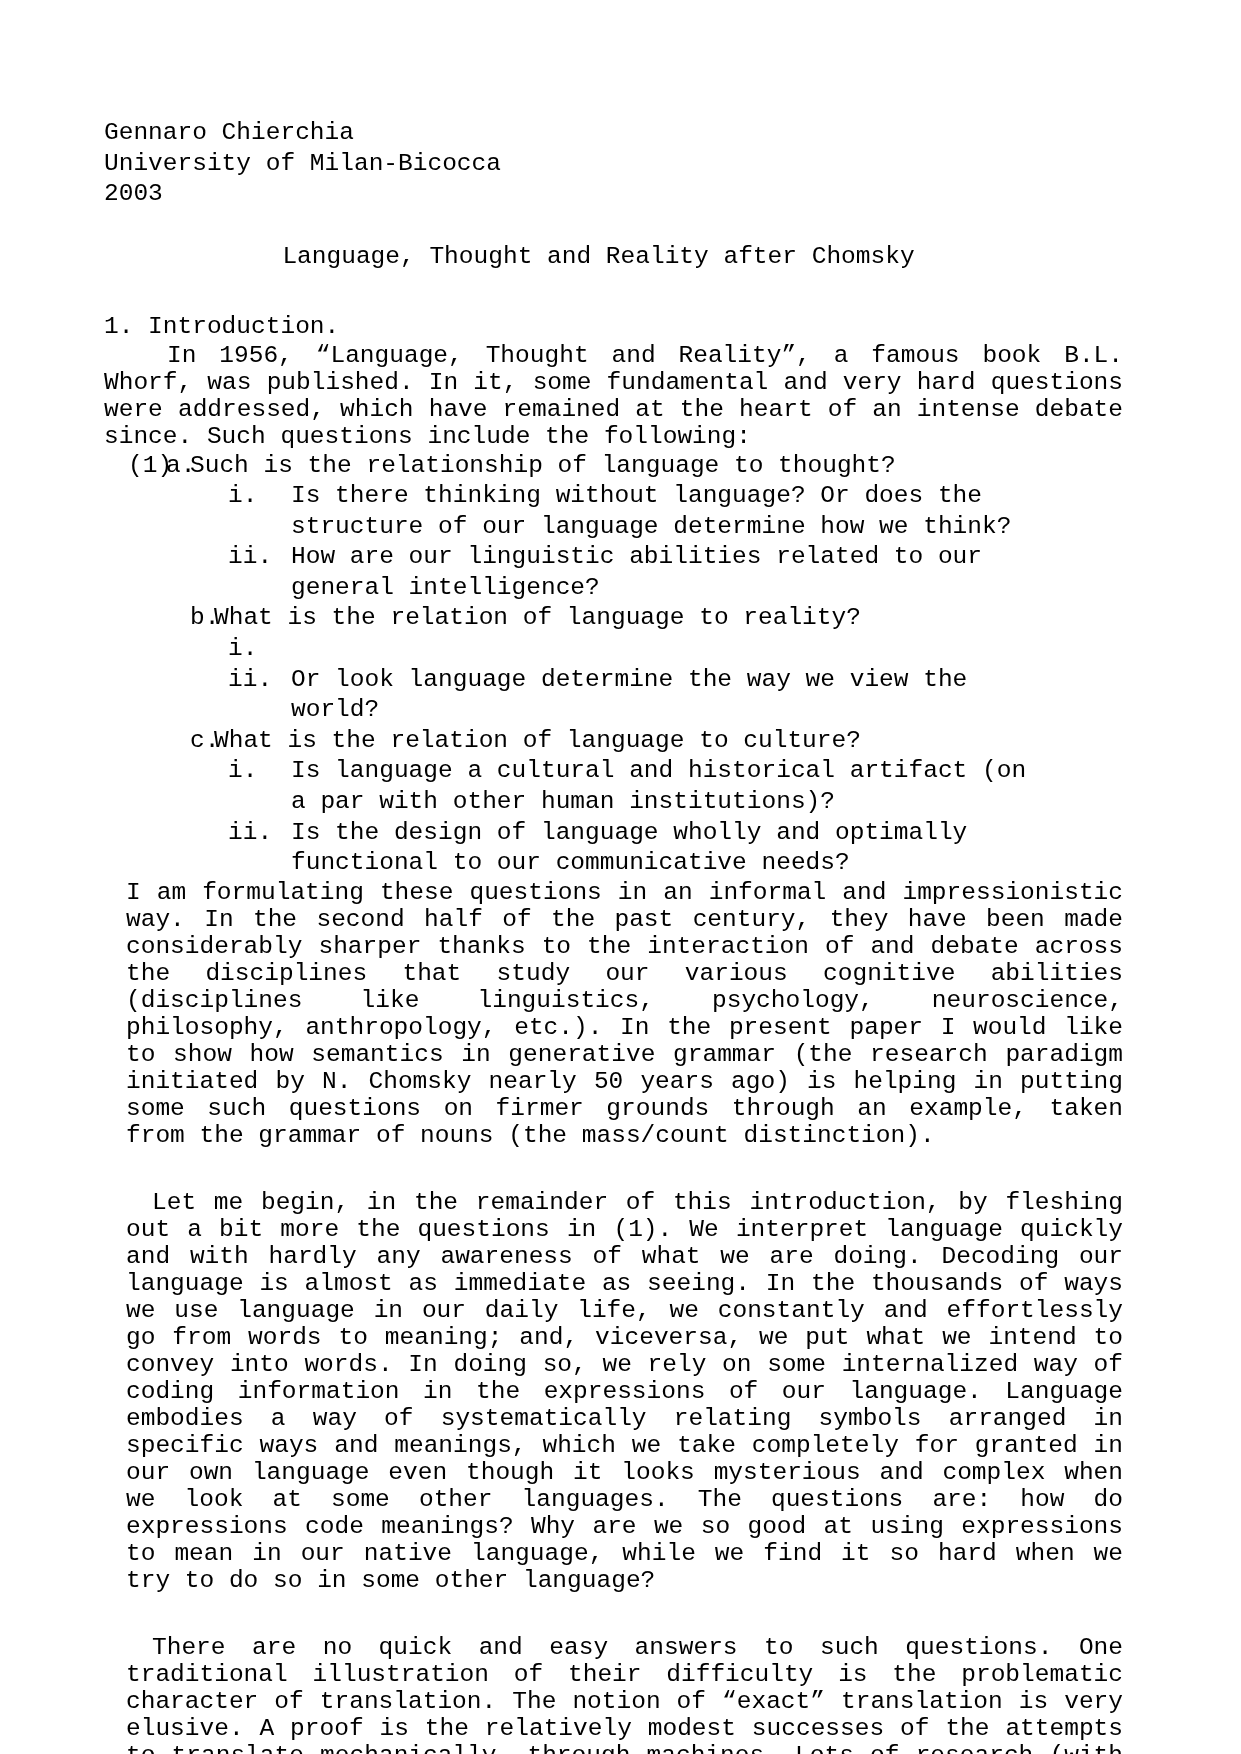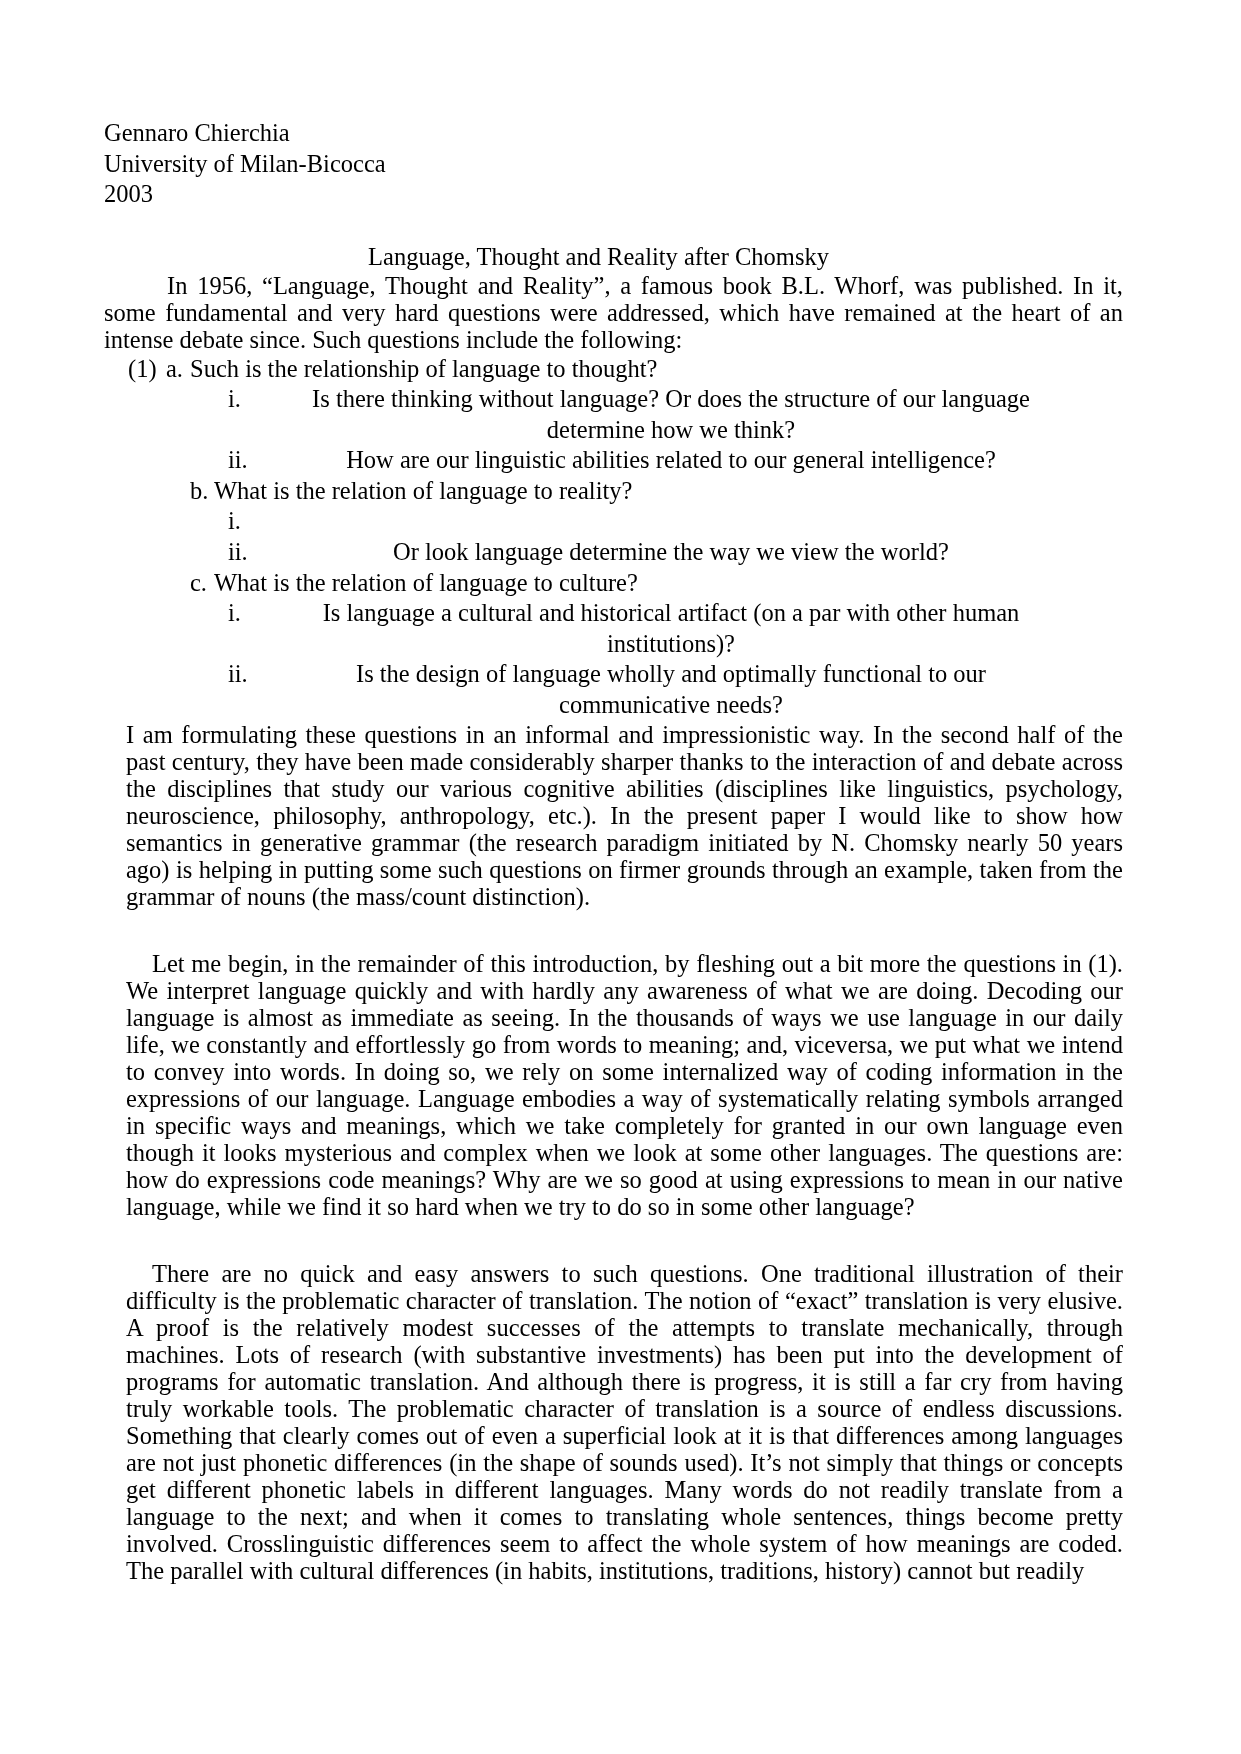--- a/index.html
+++ b/index.html
@@ -13,20 +13,21 @@
     font-family: "Liberation Serif", "DejaVu Serif", serif;
     color: #000000;
     -webkit-font-smoothing: antialiased;
   }
   .page {
     position: relative;
     width: 1241px;
     height: 1549px;
     box-sizing: border-box;
     padding: 118px 118px 40px 104px;
+    font-family: Liberation Mono, monospace;
   }
   .header-block {
     font-size: 24.5px;
     line-height: 30.5px;
   }
   .header-line {
     white-space: pre;
   }
   .doc-title {
     text-align: center;
@@ -90,21 +91,20 @@
     align-items: flex-start;
     padding-left: 124px;
   }
   .roman-mark {
     width: 63px;
     flex: 0 0 63px;
   }
   .roman-text {
     flex: 1 1 auto;
     max-width: 760px;
-    text-align: center;
   }
   .after-list {
     margin-top: 0;
     padding-left: 22px;
   }
   .after-list p.body {
     text-align: justify;
   }
 </style>
 </head>
@@ -113,20 +113,21 @@
 <div class="page">
 
   <div class="header-block">
     <div class="header-line">Gennaro Chierchia</div>
     <div class="header-line">University of Milan-Bicocca</div>
     <div class="header-line">2003</div>
   </div>
 
   <div class="doc-title">Language, Thought and Reality after Chomsky</div>
 
+  <div class="section-heading">1. Introduction.</div>
 
   <p class="body indent-first">In 1956, “Language, Thought and Reality”, a famous book B.L. Whorf, was published. In it, some fundamental and very hard questions were addressed, which have remained at the heart of an intense debate since. Such questions include the following:</p>
 
   <div class="example-list">
 
     <div class="ex-row">
       <div class="ex-num">(1)</div>
       <div class="ex-letter-row has-num" style="flex:1 1 auto;">
         <div class="ex-letter">a.</div>
         <div class="ex-letter-text">Such is the relationship of language to thought?</div>

